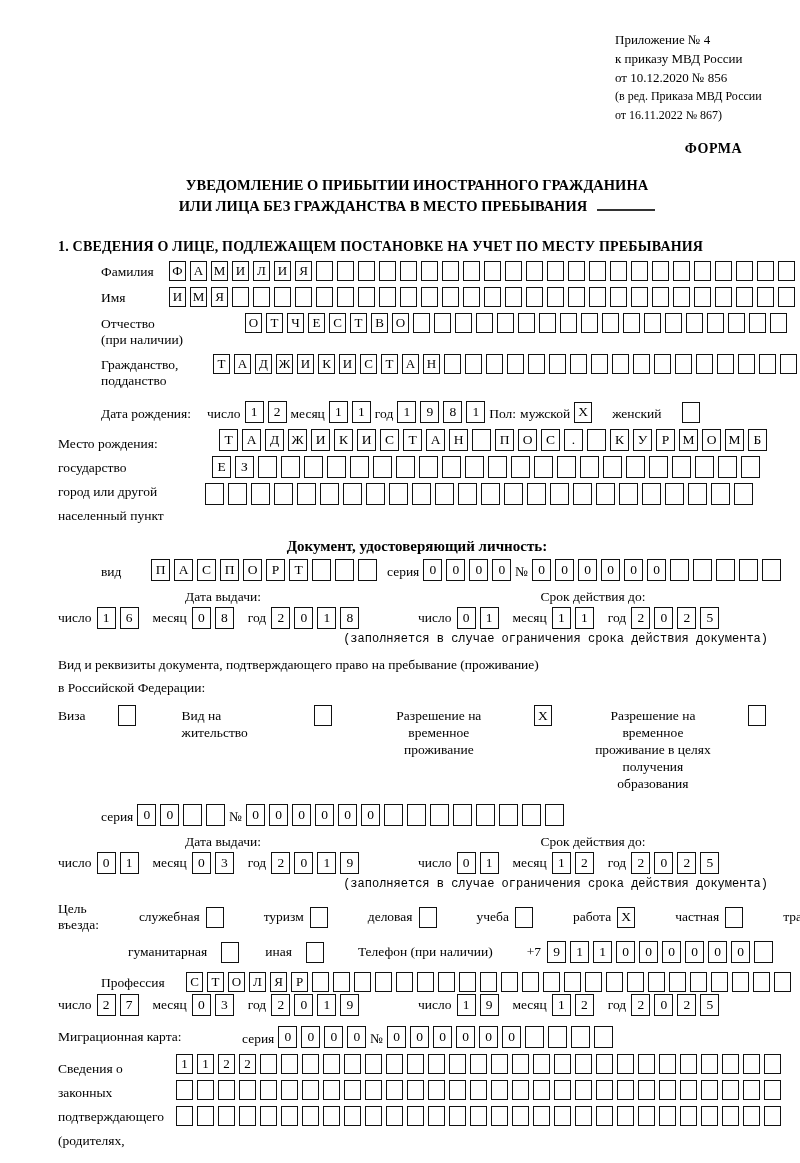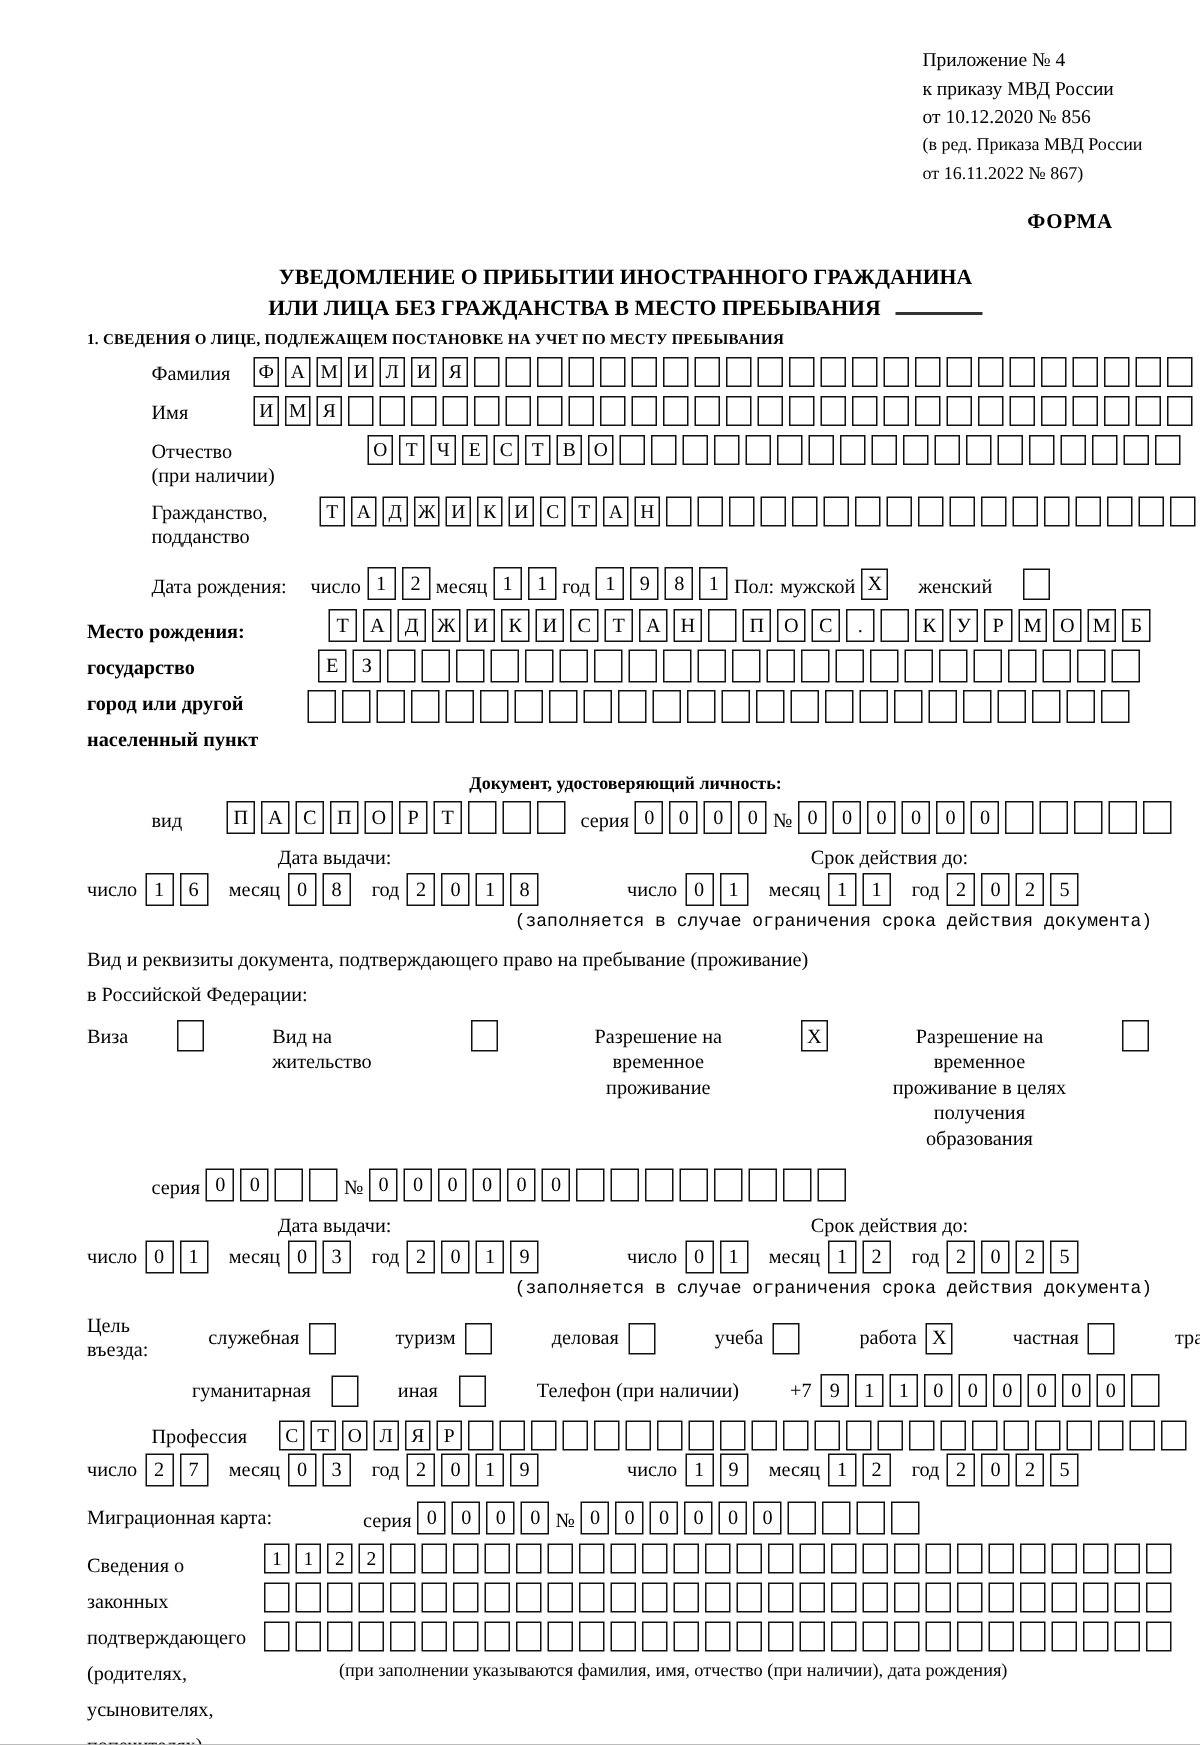--- a/index.html
+++ b/index.html
@@ -12,50 +12,50 @@
   }
   .content { padding: 30px 24px 0 58px; }
 
   .appendix { margin-left: 557px; line-height: 19px; font-size: 13px; }
   .appendix .amend { font-size: 12px; }
   .form-word { text-align: right; padding-right: 34px; font-weight: bold; margin-top: 16px; font-size: 14px; letter-spacing: .5px; }
 
   .title { text-align: center; font-weight: bold; font-size: 14.5px; margin-top: 18px; line-height: 21px; }
   .underline-slot { display:inline-block; width: 58px; border-bottom: 2px solid #333; height: 12px; margin-left: 10px; }
 
-  .section-head { font-weight: bold; font-size: 10px; margin-top: 4px; letter-spacing: .2px; }
+  .section-head { font-weight: bold; font-size: 14px; margin-top: 22px; letter-spacing: .2px; }
 
   .frow { display: flex; align-items: flex-start; margin-top: 6px; margin-left: 43px; }
   .frow.center { align-items: center; }
   .flabel { flex: none; line-height: 16px; padding-top: 3px; }
   .w68  { width: 68px; }
   .w112 { width: 112px; }
   .w144 { width: 144px; }
-  .w147 { width: 147px; font-weight: bold; }
+  .w147 { width: 147px; }
   .w50  { width: 50px; }
   .w85  { width: 85px; }
   .w150 { width: 150px; }
 
   .boxes { display: flex; gap: 4px; flex-wrap: nowrap; }
   .cell {
     flex: none; width: 17px; height: 20px; border: 1.5px solid #111;
     display: flex; align-items: center; justify-content: center;
     font-size: 13px; background: #fff;
   }
   .big-cells .cell, .cell.big { width: 19px; height: 22px; font-size: 13.5px; }
 
   .chk {
     flex: none; width: 18px; height: 21px; border: 1.5px solid #111;
     display: flex; align-items: center; justify-content: center; font-size: 13.5px;
   }
 
   .inline-lbl { padding: 3px 4px 0 4px; flex: none; }
   .gap8 { width: 8px; flex: none; } .gap16 { width: 16px; flex: none; }
 
-  .doc-head { text-align: center; font-weight: bold; margin-top: 10px; font-size: 12px; }
+  .doc-head { text-align: center; font-weight: bold; margin-top: 10px; font-size: 15px; }
 
   .datehead { display: flex; margin-top: 8px; }
   .datehead .dh-left  { width: 330px; text-align: center; }
   .datehead .dh-right { width: 330px; text-align: center; margin-left: 40px; }
   .daterow { display: flex; margin-top: 2px; }
   .dgroup { display: flex; align-items: center; }
   .dgroup .lbl { padding-right: 5px; }
   .dgroup .lbl2 { padding: 0 5px 0 14px; }
   .half-l { width: 360px; display: flex; }
   .small-note { font-size: 12px; text-align: right; padding-right: 8px; margin-top: 3px; font-family: Liberation Mono, monospace; }
@@ -803,18 +803,17 @@
             <span class="cell"></span>
             <span class="cell"></span>
             <span class="cell"></span>
             <span class="cell"></span>
             <span class="cell"></span>
             <span class="cell"></span>
             <span class="cell"></span>
             <span class="cell"></span>
             <span class="cell"></span>
           </div>
-      <div class="reps-note" style="margin-left:50px">(при заполнении указываются фамилия, имя, отчество (при наличии), дата рождения)</div>
     </div>
   </div>
 
 </div>
 </div>
 
 </body></html>

